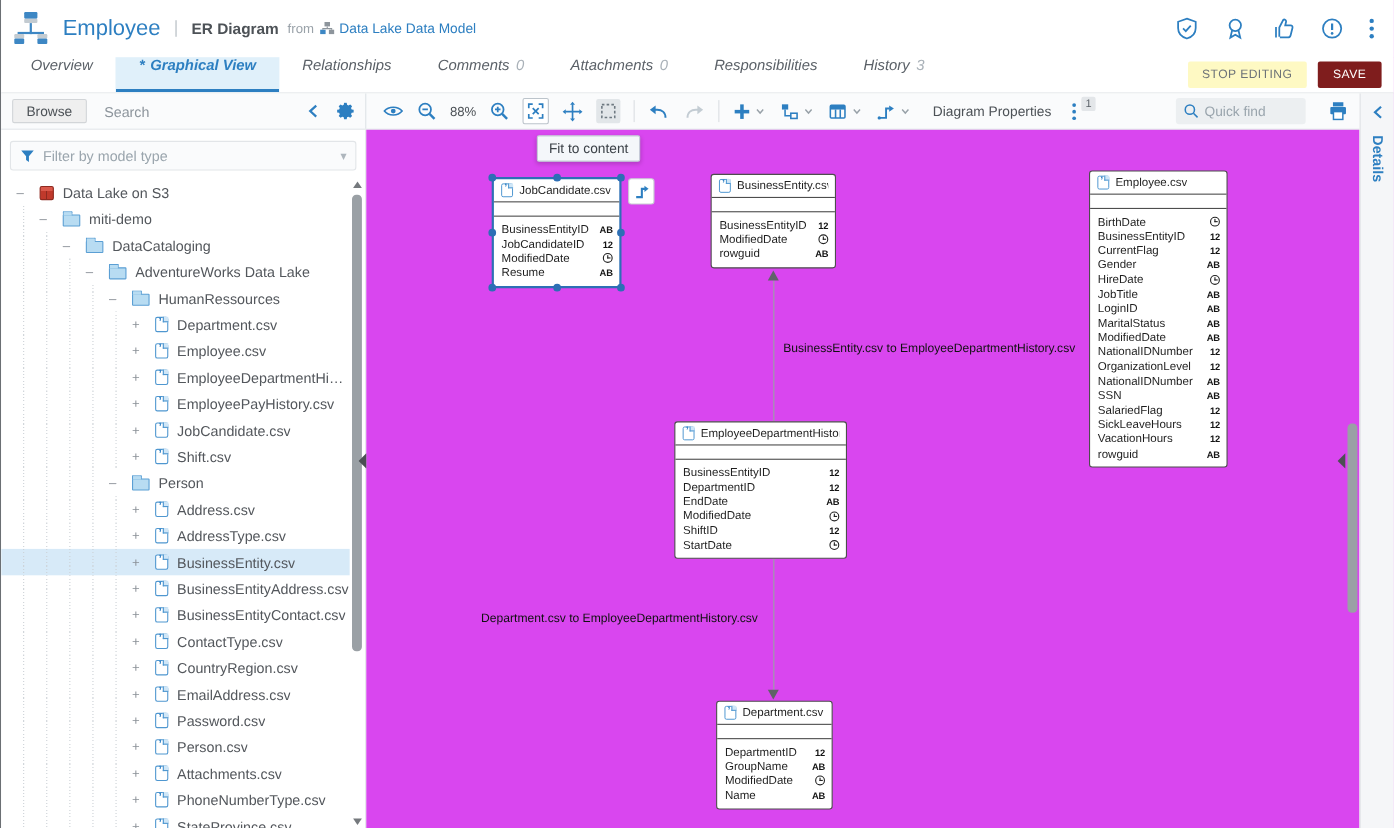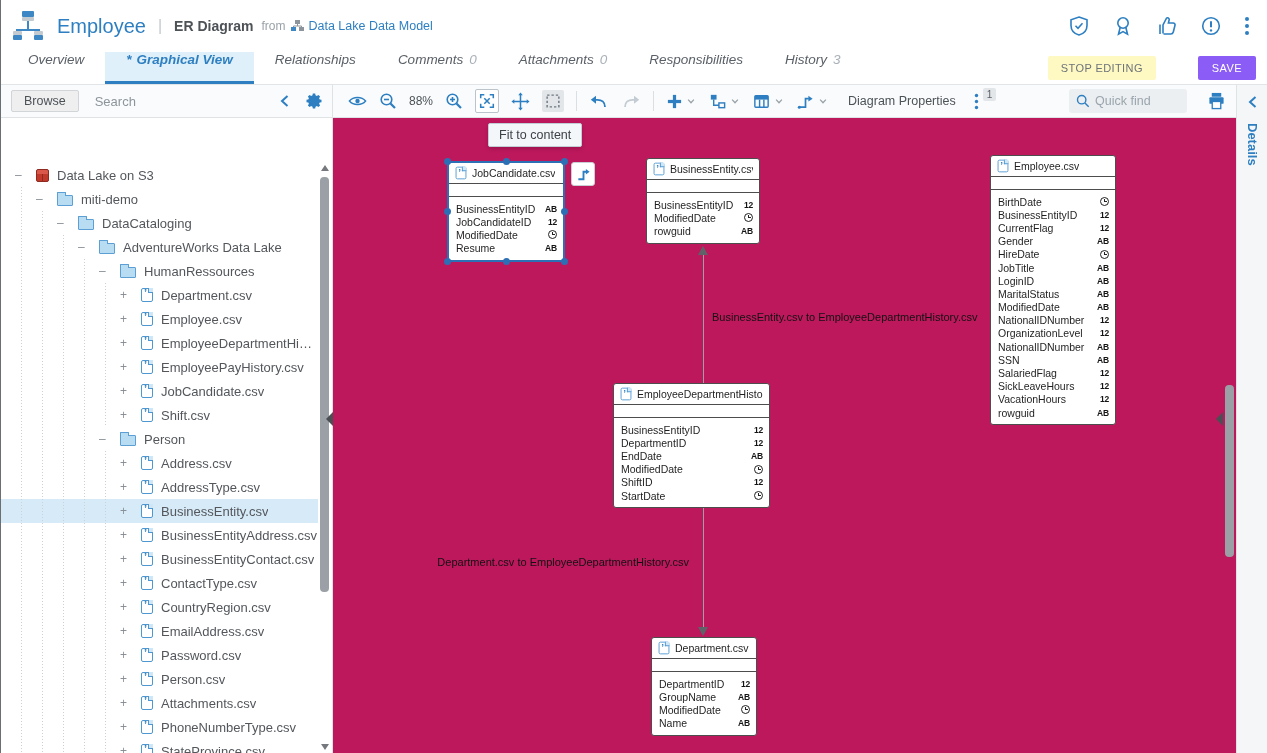--- a/index.html
+++ b/index.html
@@ -24,21 +24,21 @@
 
   
   .tab-bar { position:absolute; left:0; top:52px; width:1267px; height:33px; background:#fff; border-bottom:1px solid #e2e5e8; display:flex; align-items:stretch; padding-left:6px; }
   .tab-list { display:flex; align-items:stretch; }
   .tab { display:flex; align-items:flex-start; padding:0 21px; font-size:13.5px; color:#5a6067; cursor:pointer; white-space:nowrap;font-style:italic; }
   .tab.active { background:#e0f0fa; color:#2d7fc1; font-weight:700; box-shadow:inset 0 -3px 0 #2d7fc1; }
   .tab .dirty { color:#2d7fc1; font-weight:700; margin-right:5px; }
   .tab .count { color:#a9b1b8; margin-left:6px; font-weight:400; }
   .tab-actions { margin-left:auto; display:flex; align-items:center; gap:10px; padding-right:12px; }
   .btn-stop { background:#fef9c3; color:#6d7378; border:none; font-size:11px; letter-spacing:.4px; padding:6px 13px; border-radius:2px; cursor:pointer; font-family:inherit; }
-  .btn-save { background:#8b5cf6; color:#fff; border:none; font-size:11px; letter-spacing:.4px; padding:6px 14px; border-radius:2px; cursor:pointer; font-family:inherit;margin-left:32px; }
+  .btn-save { background:#7f1d1d; color:#fff; border:none; font-size:11px; letter-spacing:.4px; padding:6px 14px; border-radius:2px; cursor:pointer; font-family:inherit; }
 
   
   .toolbar-row { position:absolute; left:0; top:85px; width:1235px; height:33px; background:#fafbfc; border-bottom:1px solid #dfe3e6; display:flex; }
   .panel-toolbar { width:332px; display:flex; align-items:center; border-right:1px solid #dfe3e6; padding:0 10px; }
   .btn-browse { background:#efefef; border:1px solid #d2d5d8; border-radius:2px; color:#4d5257; font-size:12.5px; padding:3px 12px; cursor:pointer; font-family:inherit; }
   .search-label { color:#8d959c; font-size:13px; margin-left:16px; }
   .panel-toolbar .spacer { flex:1; }
   .canvas-toolbar { flex:1; display:flex; align-items:center; padding-left:15px; gap:12px; }
   .tbtn { display:flex; align-items:center; justify-content:center; cursor:pointer; }
   .tbtn.boxed { border:1px solid #bcc4cb; background:#fff; border-radius:2px; padding:2px; }
@@ -80,21 +80,21 @@
   .tree-scrollbar { position:absolute; right:2px; top:45px; bottom:0; width:10px; }
   .scroll-arrow { position:absolute; left:1px; width:0; height:0; border-left:4px solid transparent; border-right:4px solid transparent; }
   .scroll-arrow.up { top:2px; border-bottom:6px solid #75797d; }
   .scroll-arrow.down { bottom:3px; border-top:6px solid #75797d; }
   .tree-thumb { position:absolute; left:0; top:14px; width:9px; height:415px; background:#9aa0a5; border-radius:4px; }
 
   
   .splitter-handle { position:absolute; width:0; height:0; border-top:7px solid transparent; border-bottom:7px solid transparent; border-right:7px solid #4b4f53; z-index:30; }
 
   
-  .canvas { position:absolute; left:332px; top:118px; width:903px; height:635px; background:#be185d; overflow:hidden; }
+  .canvas { position:absolute; left:332px; top:118px; width:903px; height:635px; background:#d946ef; overflow:hidden; }
   .tooltip { position:absolute; left:155px; top:5px; background:#f4f7fa; border:1px solid #c3cdd6; border-radius:2px; padding:4px 10px; font-size:12.5px; color:#3c4248; box-shadow:0 2px 4px rgba(0,0,0,.18); z-index:40; white-space:nowrap; }
 
   .entity { position:absolute; background:#fff; border:1px solid #4d4d4d; border-radius:3px; color:#1f1f1f; z-index:5; }
   .entity-header { display:flex; align-items:center; gap:5px; padding:3px 6px; border-bottom:1px solid #4d4d4d; height:21px; }
   .entity-header .ticon.file { transform:scale(.9); margin-right:0; }
   .entity-name { font-size:10.5px; color:#1f1f1f; white-space:nowrap; overflow:hidden; }
   .entity-gap { height:13px; border-bottom:1px solid #4d4d4d; }
   .entity-fields { padding:5px 6px 5px 7px; }
   .field-row { display:flex; justify-content:space-between; align-items:center; height:13.2px; gap:8px; }
   .fname { font-size:10.5px; white-space:nowrap; }
@@ -362,20 +362,27 @@
       <svg width="19" height="18" viewBox="0 0 20 19">
         <rect x="5" y="1" width="10" height="4" fill="#2d7fc1"></rect>
         <rect x="2.5" y="5.5" width="15" height="7" rx="1" fill="#2d7fc1"></rect>
         <rect x="5.5" y="10" width="9" height="7.5" fill="#fff" stroke="#2d7fc1" stroke-width="1.4"></rect>
       </svg>
     </span>
   </div>
 </div>
 
 <div class="left-panel">
+  <div class="filter-box">
+    <svg width="14" height="14" viewBox="0 0 16 16">
+      <path d="M1.5 2 H14.5 L9.5 8 V14 L6.5 12 V8 Z" fill="#2d7fc1"></path>
+    </svg>
+    <input placeholder="Filter by model type" style="">
+    <span class="filter-chevron">▾</span>
+  </div>
   <div class="model-tree">
       <div class="tree-row">
         <span class="expander">–</span>
         <span class="ticon datalake"></span>
         <span class="tlabel">Data Lake on S3</span>
       </div>
       <div class="tree-row">
         <span class="guide"></span>
         <span class="expander">–</span>
         <span class="ticon folder"></span>

